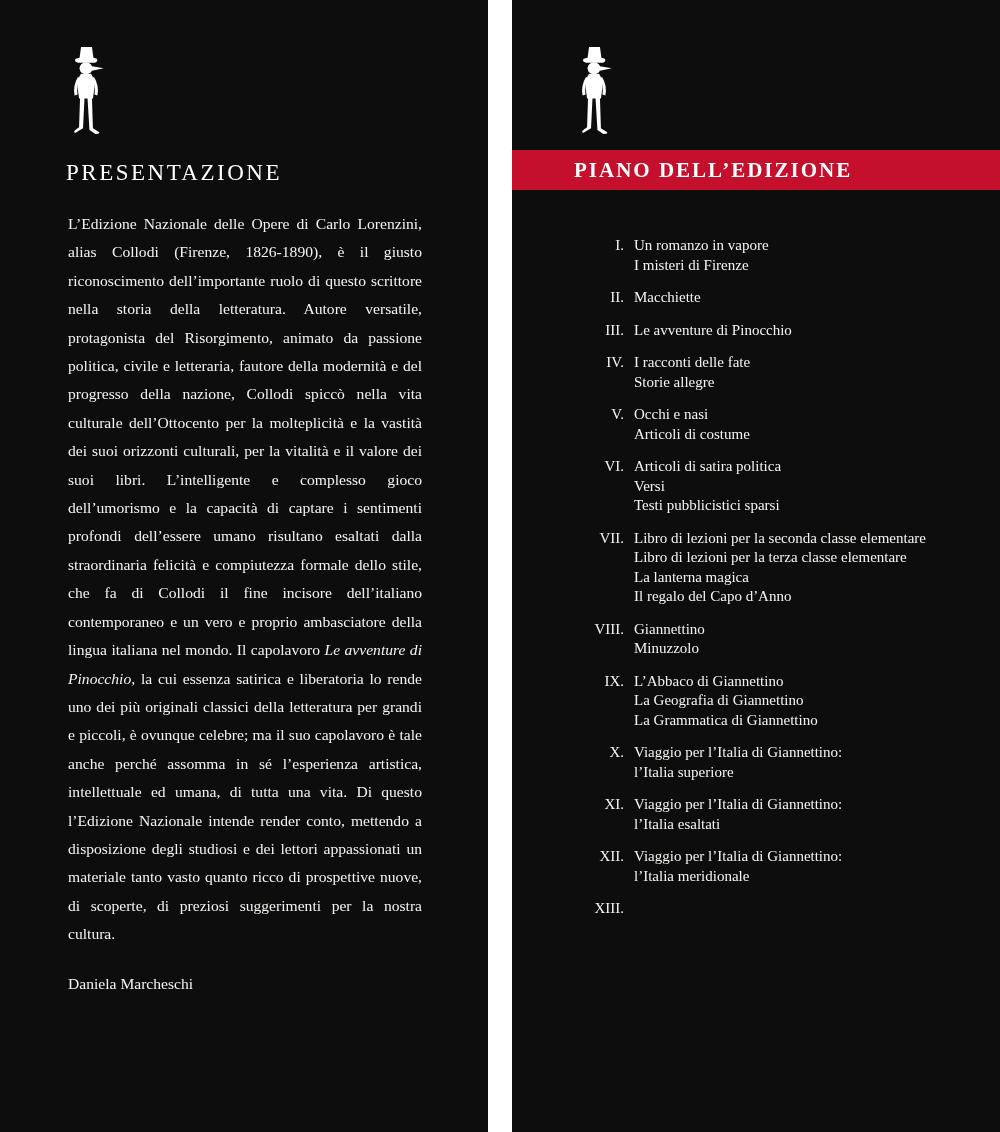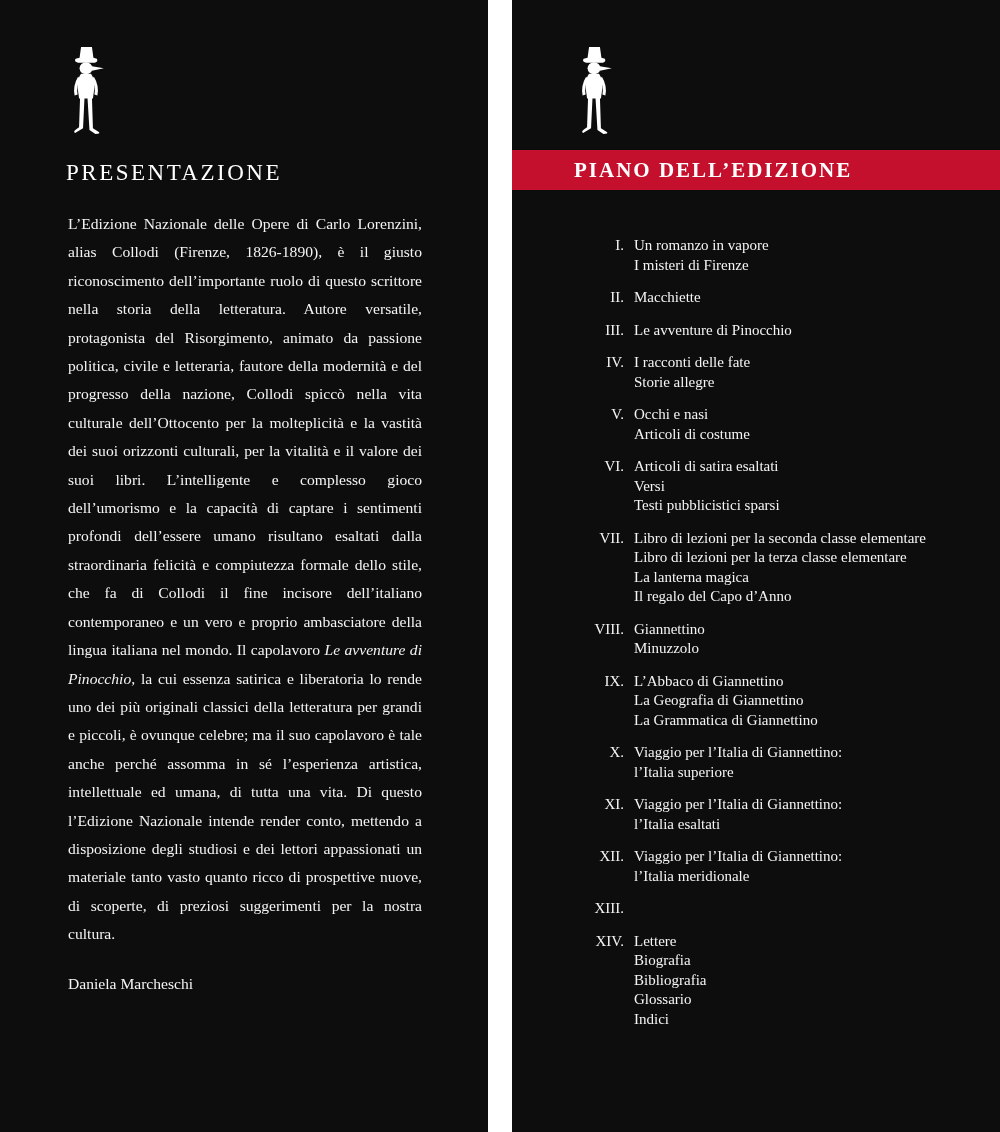--- a/index.html
+++ b/index.html
@@ -142,21 +142,21 @@
         <div class="entry">
           <div class="numeral">V.</div>
           <div class="entry-lines">
             <div>Occhi e nasi</div>
             <div>Articoli di costume</div>
           </div>
         </div>
         <div class="entry">
           <div class="numeral">VI.</div>
           <div class="entry-lines">
-            <div>Articoli di satira esaltati</div>
+            <div>Articoli di satira politica</div>
             <div>Versi</div>
             <div>Testi pubblicistici sparsi</div>
           </div>
         </div>
         <div class="entry">
           <div class="numeral">VII.</div>
           <div class="entry-lines">
             <div>Libro di lezioni per la seconda classe elementare</div>
             <div>Libro di lezioni per la terza classe elementare</div>
             <div>La lanterna magica</div>
@@ -195,26 +195,16 @@
         <div class="entry">
           <div class="numeral">XII.</div>
           <div class="entry-lines">
             <div>Viaggio per l’Italia di Giannettino:</div>
             <div>l’Italia meridionale</div>
           </div>
         </div>
         <div class="entry">
           <div class="numeral">XIII.</div>
         </div>
-        <div class="entry">
-          <div class="numeral">XIV.</div>
-          <div class="entry-lines">
-            <div>Lettere</div>
-            <div>Biografia</div>
-            <div>Bibliografia</div>
-            <div>Glossario</div>
-            <div>Indici</div>
-          </div>
-        </div>
       </div>
   </div>
 
 </div>
 
 </body></html>

